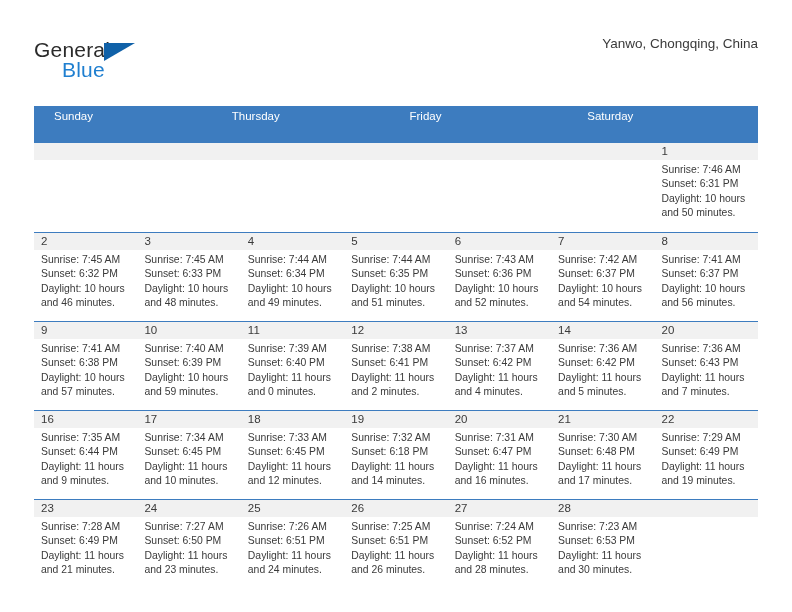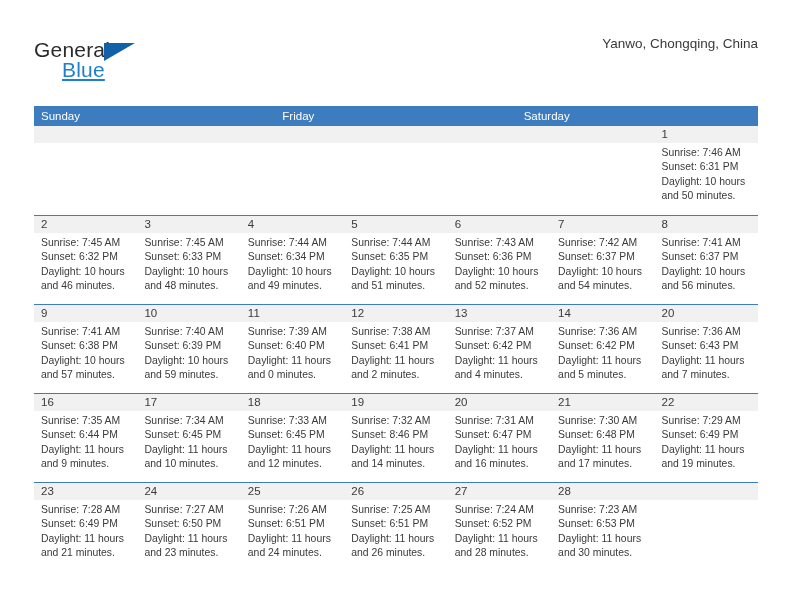--- a/index.html
+++ b/index.html
@@ -56,21 +56,20 @@
     border-left: 31px solid #1061a8;
     border-bottom: 18px solid transparent;
   }
   .logo-blue {
     position: absolute;
     left: 28px;
     top: 20px;
     font-size: 21px;
     color: #1f7fd0;
     letter-spacing: 0.2px;
-    text-decoration: underline;
   }
 
   .title-block {
     position: absolute;
     right: 0;
     top: 0;
     text-align: right;
   }
   .cal-title {
     font-size: 26px;
@@ -91,21 +90,22 @@
   .calendar {
     position: absolute;
     left: 34px;
     top: 106px;
     width: 724px;
   }
 
   .weekday-row {
     display: flex;
     background: #3d7cbf;
-    height: 20px;
+    height: 37px;
+    padding-left: 13px;
   }
   .weekday {
     flex: 1 1 0;
     color: #ffffff;
     font-size: 11.5px;
     line-height: 20px;
     padding-left: 7px;
     box-sizing: border-box;
     white-space: nowrap;
   }
@@ -160,20 +160,21 @@
 
     <div class="title-block">
       <div class="cal-subtitle">Yanwo, Chongqing, China</div>
     </div>
 
   </div>
 
   <div class="calendar">
     <div class="weekday-row" id="weekday-row">
         <div class="weekday">Sunday</div>
+        <div class="weekday">Thursday</div>
         <div class="weekday">Friday</div>
         <div class="weekday">Saturday</div>
       </div>
     <div id="weeks-container">
         <div class="week-row first">
           <div class="day-cell empty">
             <div class="day-num-band"></div>
           </div>
           <div class="day-cell empty">
             <div class="day-num-band"></div>
@@ -355,21 +356,21 @@
               <div class="day-line">Sunrise: 7:33 AM</div>
               <div class="day-line">Sunset: 6:45 PM</div>
               <div class="day-line">Daylight: 11 hours</div>
               <div class="day-line">and 12 minutes.</div>
             </div>
           </div>
           <div class="day-cell">
             <div class="day-num-band">19</div>
             <div class="day-body">
               <div class="day-line">Sunrise: 7:32 AM</div>
-              <div class="day-line">Sunset: 8:46 PM</div>
+              <div class="day-line">Sunset: 6:18 PM</div>
               <div class="day-line">Daylight: 11 hours</div>
               <div class="day-line">and 14 minutes.</div>
             </div>
           </div>
           <div class="day-cell">
             <div class="day-num-band">20</div>
             <div class="day-body">
               <div class="day-line">Sunrise: 7:31 AM</div>
               <div class="day-line">Sunset: 6:47 PM</div>
               <div class="day-line">Daylight: 11 hours</div>

